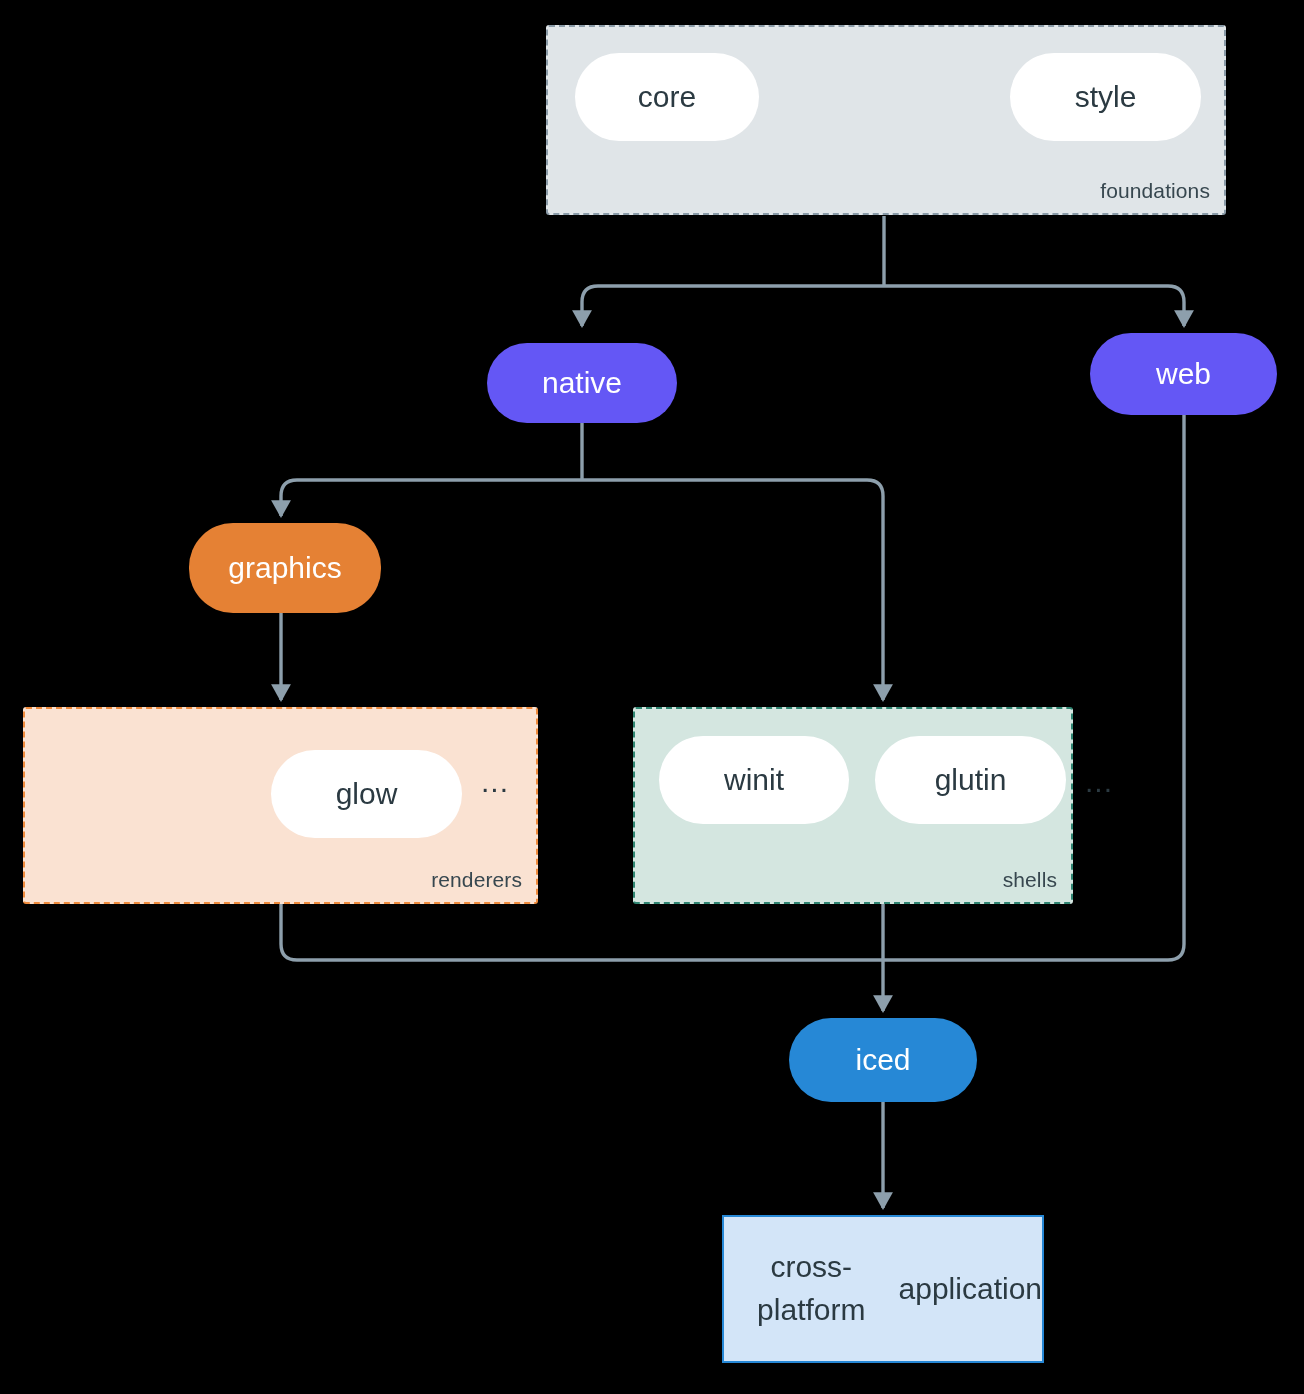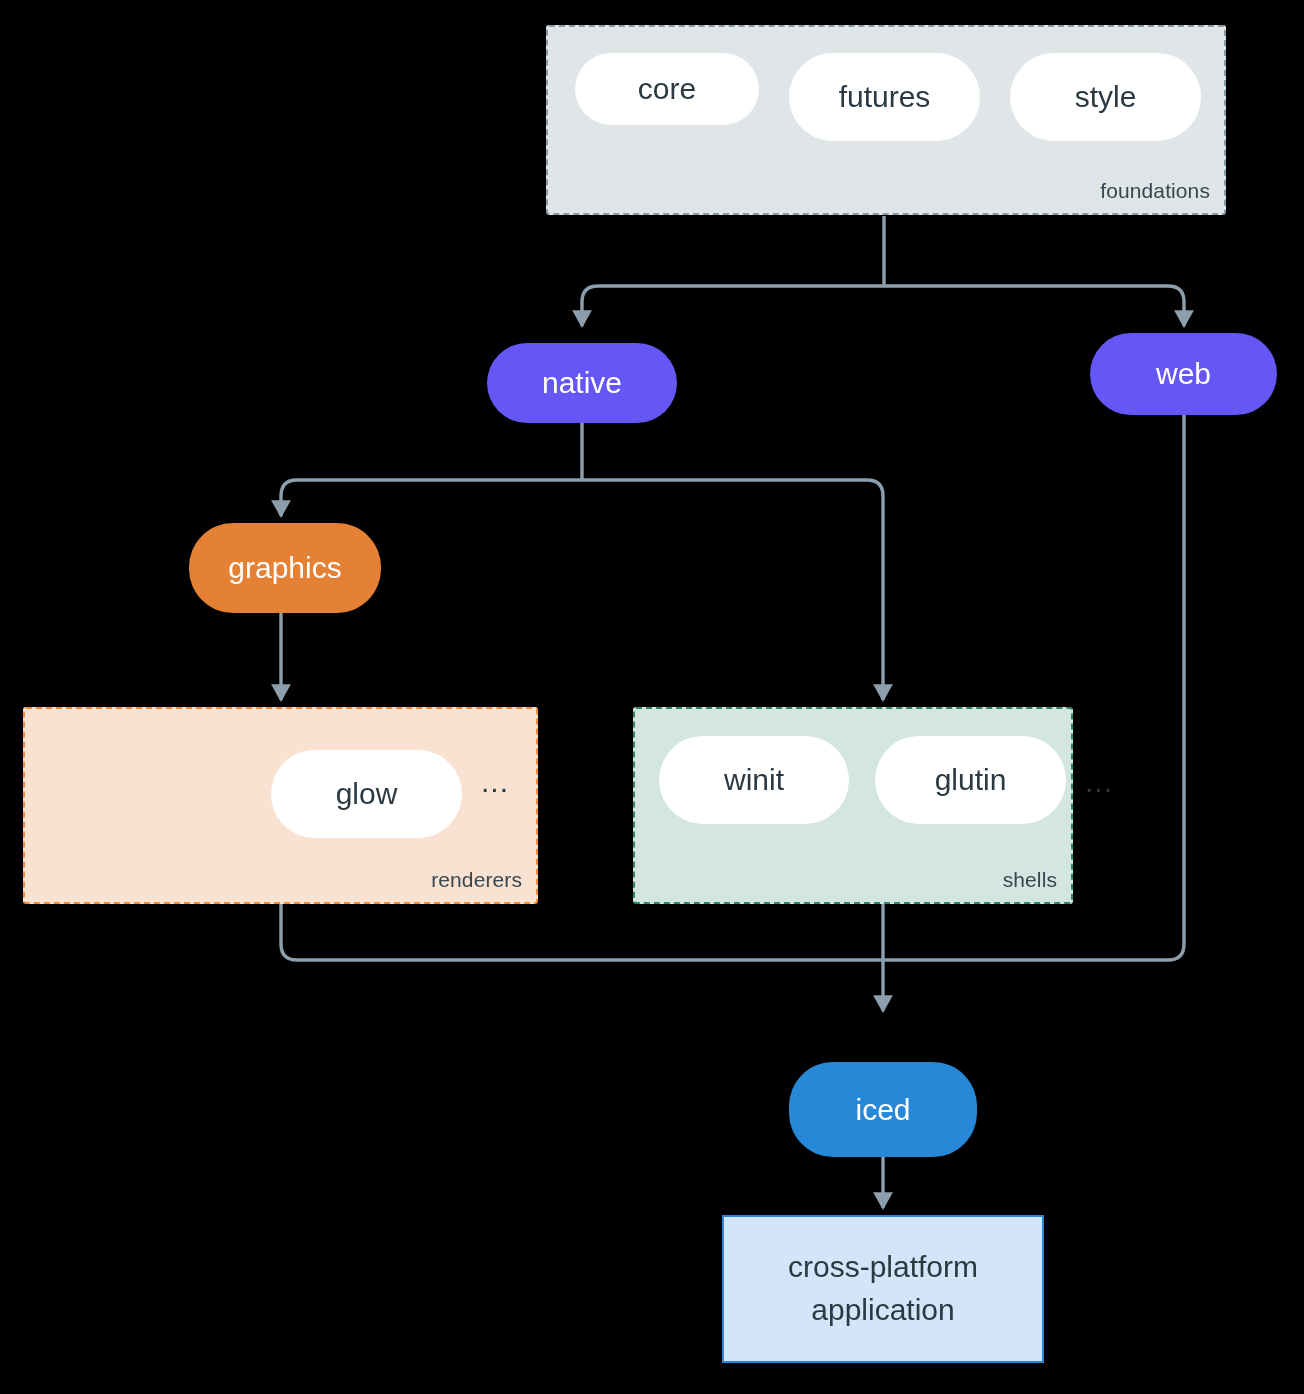--- a/index.html
+++ b/index.html
@@ -80,41 +80,41 @@
     display: flex;
     align-items: center;
     justify-content: center;
     color: #ffffff;
     font-size: 30px;
     white-space: nowrap;
   }
   .node-native { left: 487px; top: 343px; width: 190px; height: 80px; background: #6457f5; }
   .node-web    { left: 1090px; top: 333px; width: 187px; height: 82px; background: #6457f5; }
   .node-graphics { left: 189px; top: 523px; width: 192px; height: 90px; background: #e58134; }
-  .node-iced   { left: 789px; top: 1062px; width: 188px; height: 95px; background: #2688d6; }
+  .node-iced   { left: 789px; top: 1018px; width: 188px; height: 84px; background: #2688d6; }
 
   
   .ellipsis {
     position: absolute;
     font-size: 30px;
     color: #2b3a42;
     line-height: 1;
     letter-spacing: 1px;
   }
 
   
   .app-box {
     position: absolute;
     left: 722px; top: 1215px;
     width: 322px; height: 148px;
     box-sizing: border-box;
     background: #d3e5f8;
     border: 2px solid #2688d6;
     display: flex;
-    flex-direction: column;
+    flex-direction: row;
     align-items: center;
     justify-content: center;
     color: #2b3a42;
     font-size: 30px;
     line-height: 1.42;
     text-align: center;
   }
 </style>
 </head>
 <body>
@@ -149,22 +149,21 @@
 
       <path d="M 1184 413 L 1184 944 Q 1184 960 1168 960 L 883 960"></path>
 
       <path d="M 883 960 L 883 1011" marker-end="url(#arrow)"></path>
 
       <path d="M 883 1098 L 883 1208" marker-end="url(#arrow)"></path>
     </g>
   </svg>
 
   <div class="group group-foundations">
-    <div class="chip" style="left:27px; top:26px; width:184px; height:72px;">core</div>
-    <div class="chip" style="left:241px; top:26px; width:191px; height:88px;">futures</div>
+    <div class="chip" style="left:27px; top:26px; width:184px; height:88px;">core</div>
     <div class="chip" style="left:462px; top:26px; width:191px; height:88px;">style</div>
     <div class="group-label">foundations</div>
   </div>
 
   <div class="node node-native">
     <span>native</span>
   </div>
   <div class="node node-web">
     <span>web</span>
   </div>

